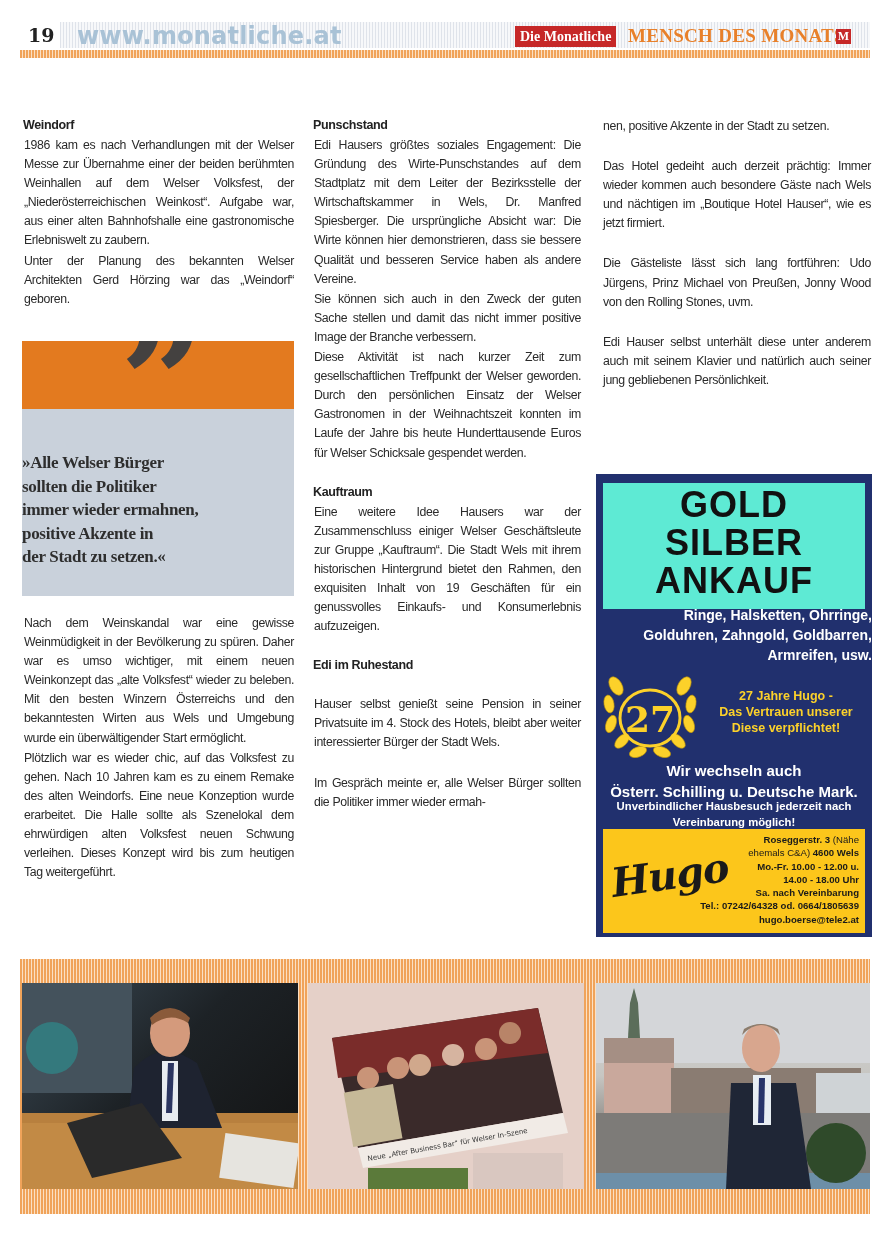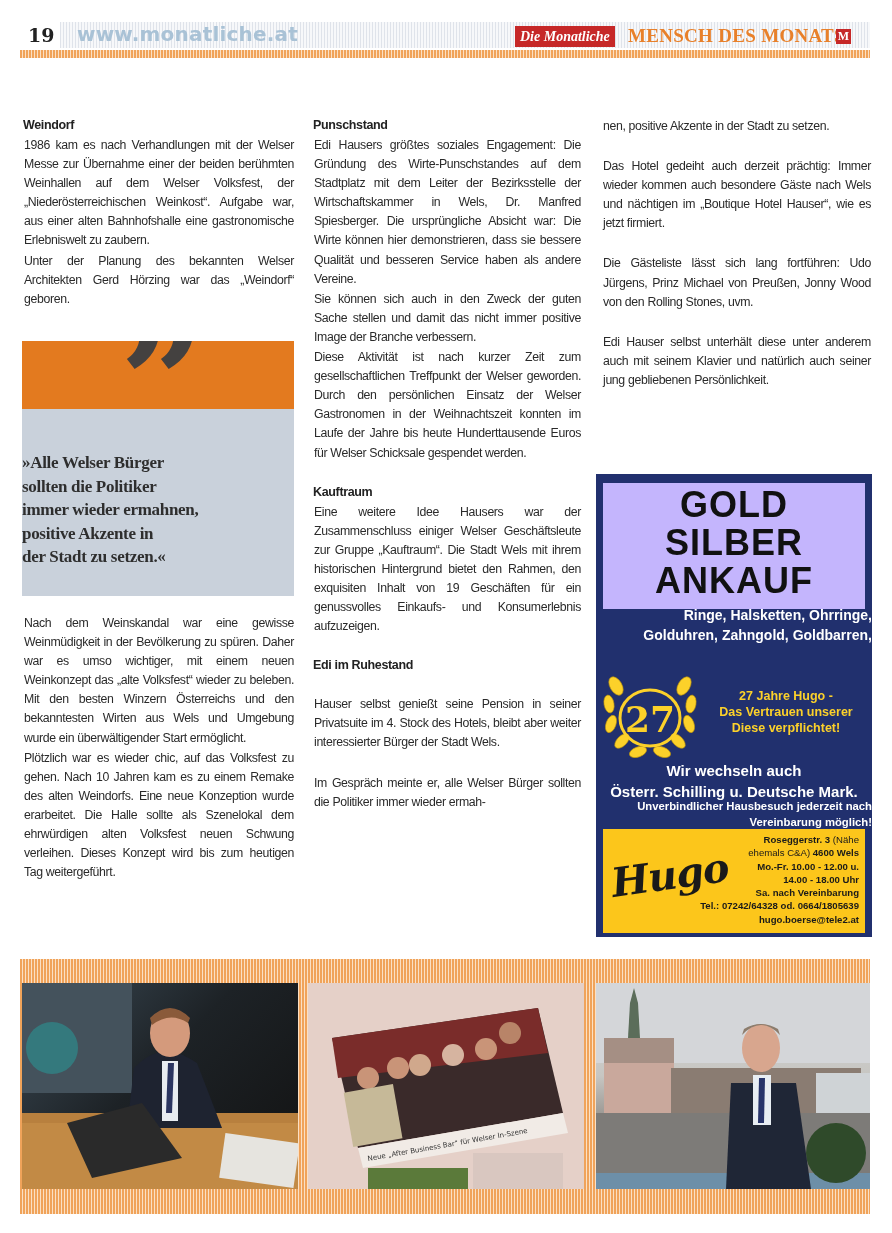--- a/index.html
+++ b/index.html
@@ -9,25 +9,25 @@
   
   .hdr-stripe-gray {
     position: absolute; left: 60px; top: 22px; width: 810px; height: 26px;
     background: repeating-linear-gradient(90deg, #dfe3ea 0 1px, #f7f8fa 1px 3px);
   }
   .hdr-stripe-orange {
     position: absolute; left: 20px; top: 50px; width: 850px; height: 8px;
     background: repeating-linear-gradient(90deg, #f0a35a 0 2px, #fbe0c4 2px 3px);
   }
   .page-num { position: absolute; left: 28px; top: 24px; font-family: "DejaVu Serif", serif; font-weight: bold; font-size: 19px; color: #222; }
-  .site-url { position: absolute; left: 77px; top: 22px; font-family: "DejaVu Sans", sans-serif; font-weight: bold; font-size: 20px; color: #a9c2d6; letter-spacing: 0.2px; }
+  .site-url { position: absolute; left: 77px; top: 22px; font-family: "DejaVu Sans", sans-serif; font-weight: bold; font-size: 24px; color: #a9c2d6; letter-spacing: 0.2px; }
   .mag-logo {
     position: absolute; left: 515px; top: 26px; height: 21px; padding: 0 5px;
     background: #c62828; color: #fff; font-family: "Liberation Serif", serif; font-weight: bold;
-    font-size: 14px; line-height: 21px; font-style: italic;
+    font-size: 14px; line-height: 21px;
   }
   .section-title { position: absolute; left: 628px; top: 25px; font-family: "Liberation Serif", serif; font-weight: bold; font-size: 19px; color: #e8802a; letter-spacing: 0.3px; }
   .m-badge {
     position: absolute; left: 836px; top: 29px; width: 15px; height: 15px; background: #c62828; color: #fff;
     font-family: "Liberation Serif", serif; font-weight: bold; font-size: 12px; line-height: 15px; text-align: center;
   }
 
   
   .col { position: absolute; font-family: Liberation Sans, sans-serif; font-size: 12.3px; line-height: 19.1px; color: #2a2a2a; text-align: justify; letter-spacing: -0.35px; }
   .col1 { left: 23px; top: 116px; width: 272px; }
@@ -38,27 +38,27 @@
   .gap { height: 19px; }
 
   
   .quote-box { position: absolute; left: 22px; top: 341px; width: 272px; height: 255px; background: #c9d1db; }
   .quote-top { height: 68px; background: #e37a1f; position: relative; overflow: hidden; }
   .quote-mark { position: absolute; left: 0; right: 0; top: -34px; text-align: center; font-family: "DejaVu Serif", serif; font-weight: bold; font-size: 150px; line-height: 150px; color: #444140; letter-spacing: -10px; }
   .quote-text { padding-top: 42px; text-align: left; font-family: Liberation Serif, serif; font-weight: bold; font-size: 17px; line-height: 23.5px; color: #2e2e2e; letter-spacing: -0.3px; }
 
   
   .ad { position: absolute; left: 596px; top: 474px; width: 276px; height: 463px; background: #21306e; font-family: "Liberation Sans", sans-serif; }
-  .ad-top { position: absolute; left: 7px; top: 9px; width: 262px; height: 126px; background: #c4b5fd; text-align: center; }
+  .ad-top { position: absolute; left: 7px; top: 9px; width: 262px; height: 126px; background: #5eead4; text-align: center; }
   .ad-big { font-weight: bold; font-size: 36px; line-height: 38px; color: #111; letter-spacing: 1px; }
   .ad-items { position: absolute; left: 0; top: 131px; width: 276px; text-align: right; color: #fff; font-weight: bold; font-size: 14px; line-height: 20px; }
   .wreath { position: absolute; left: 6px; top: 200px; width: 96px; height: 86px; }
   .ad-27 { position: absolute; left: 110px; top: 214px; width: 160px; text-align: center; color: #fcd12a; font-weight: bold; font-size: 12.5px; line-height: 16px; }
   .ad-wechsel { position: absolute; left: 0; top: 286px; width: 276px; text-align: center; color: #fff; font-weight: bold; font-size: 15px; line-height: 21px; }
-  .ad-besuch { position: absolute; left: 0; top: 328px; width: 276px; text-align: right; color: #fff; font-weight: bold; font-size: 11.3px; line-height: 16px; }
+  .ad-besuch { position: absolute; left: 0; top: 328px; width: 276px; text-align: center; color: #fff; font-weight: bold; font-size: 11.3px; line-height: 16px; }
   .ad-bottom { position: absolute; left: 7px; top: 355px; width: 262px; height: 104px; background: #fcc61b; }
   .hugo-logo { position: absolute; left: 8px; top: 22px; font-family: "DejaVu Serif", serif; font-style: italic; font-weight: bold; font-size: 40px; color: #1a1a1a; transform: rotate(-8deg); letter-spacing: -1px; }
   .ad-addr { position: absolute; right: 6px; top: 4px; text-align: right; color: #1a1a1a; font-size: 9.6px; line-height: 13.3px; font-weight: bold; }
   .ad-addr .lite { font-weight: normal; }
 
   
   .photo-strip { position: absolute; left: 20px; top: 959px; width: 850px; height: 255px;
     background: repeating-linear-gradient(90deg, #f0a35a 0 2px, #fbe0c4 2px 3px); }
   .photo { position: absolute; top: 983px; height: 206px; overflow: hidden; }
   .p1 { left: 22px; width: 276px; background: linear-gradient(135deg, #3b4a55 0%, #1d2226 45%, #121212 100%); }
@@ -124,20 +124,21 @@
 
 <div class="ad">
   <div class="ad-top">
     <div class="ad-big" style="padding-top:3px;">GOLD</div>
     <div class="ad-big">SILBER</div>
     <div class="ad-big">ANKAUF</div>
   </div>
   <div class="ad-items">
     <div>Ringe, Halsketten, Ohrringe,</div>
     <div>Golduhren, Zahngold, Goldbarren,</div>
+    <div>Armreifen, usw.</div>
   </div>
   <svg class="wreath" viewBox="0 0 96 86">
     <g fill="#fcd12a" stroke="#b8900a" stroke-width="0.6">
       <ellipse cx="14" cy="12" rx="6" ry="10" transform="rotate(-30 14 12)"></ellipse>
       <ellipse cx="7" cy="30" rx="5" ry="9" transform="rotate(-10 7 30)"></ellipse>
       <ellipse cx="9" cy="50" rx="5" ry="9" transform="rotate(20 9 50)"></ellipse>
       <ellipse cx="20" cy="67" rx="5" ry="9" transform="rotate(45 20 67)"></ellipse>
       <ellipse cx="36" cy="78" rx="5" ry="9" transform="rotate(70 36 78)"></ellipse>
       <ellipse cx="82" cy="12" rx="6" ry="10" transform="rotate(30 82 12)"></ellipse>
       <ellipse cx="89" cy="30" rx="5" ry="9" transform="rotate(10 89 30)"></ellipse>

